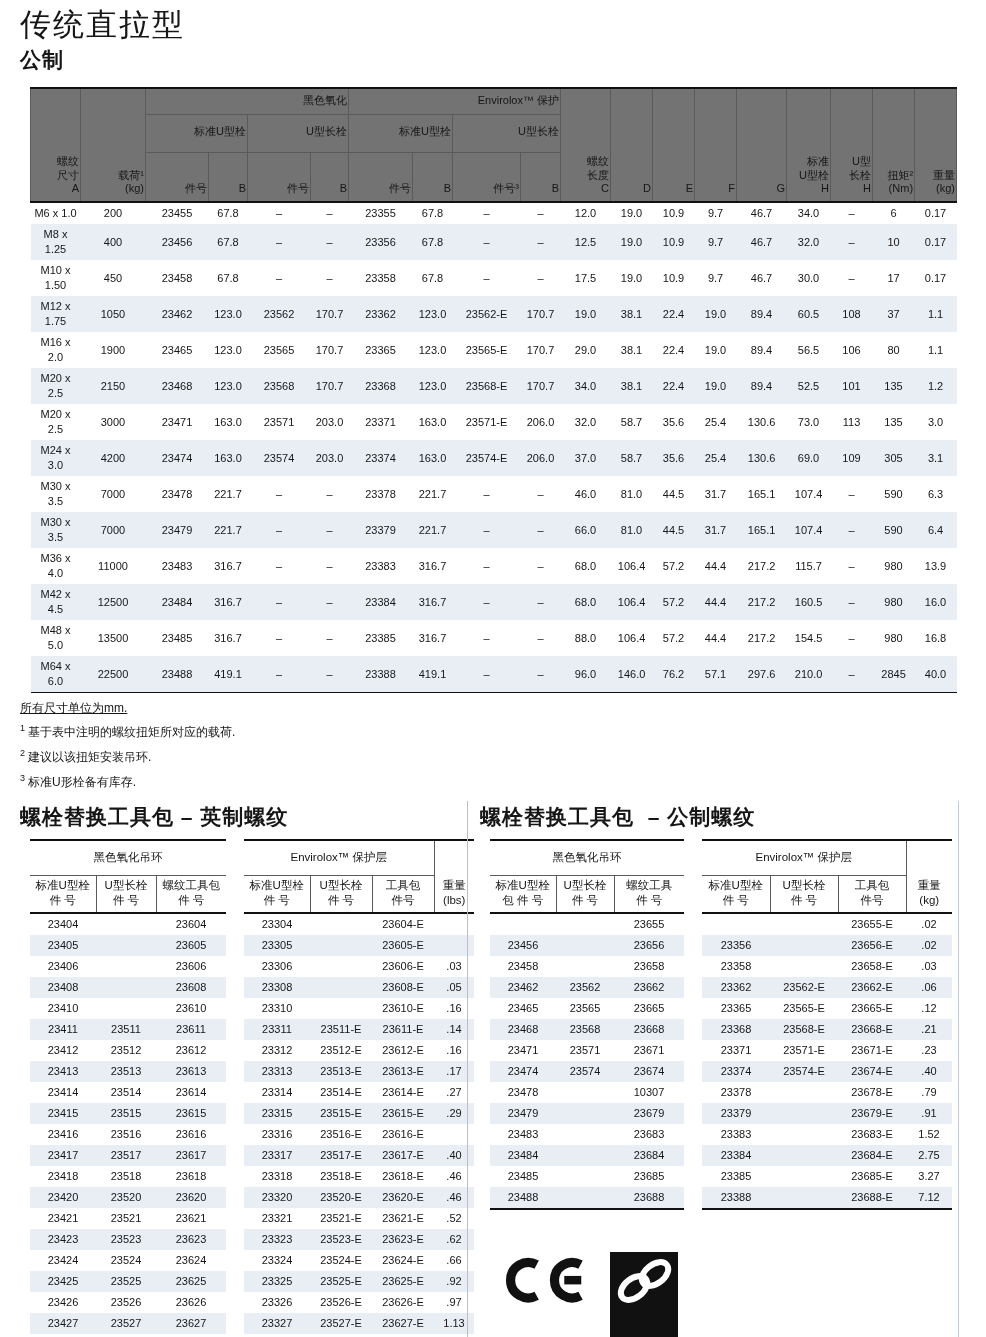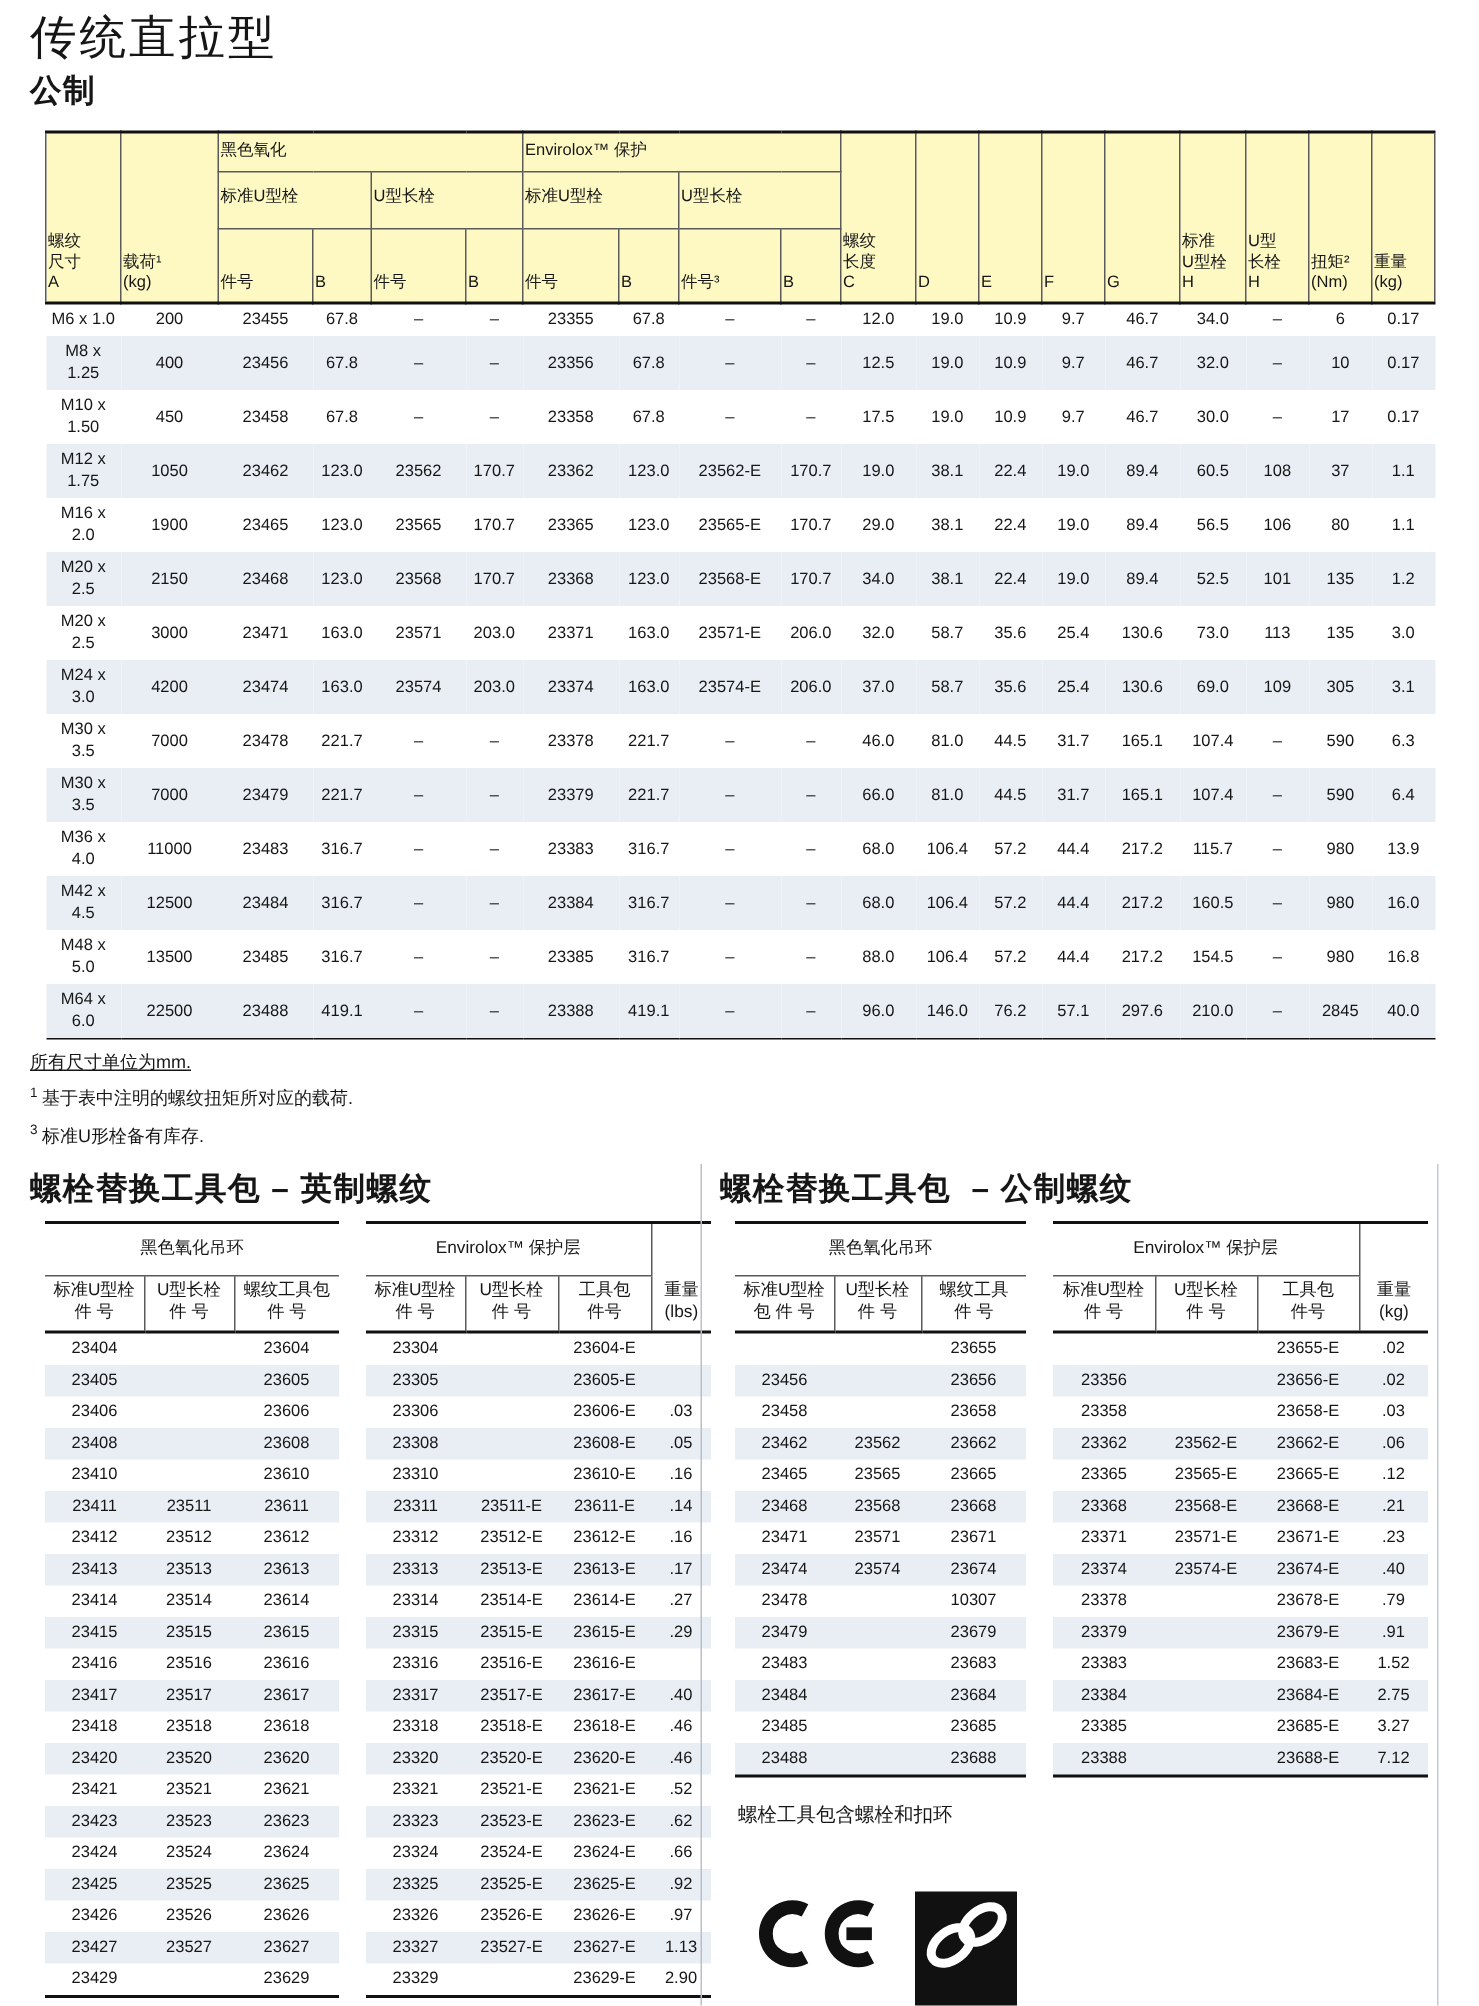--- a/index.html
+++ b/index.html
@@ -13,22 +13,22 @@
   .page-subtitle { font-size: 21px; font-weight: bold; margin: 4px 0 0 20px; letter-spacing: 1px; }
 
   
   table.main {
     border-collapse: collapse; table-layout: fixed;
     width: 926px; margin: 13px 0 0 30px;
     border-bottom: 1px solid #111;
   }
   table.main thead { border-top: 2px solid #111; border-bottom: 2px solid #111; }
   table.main th {
-    background: #fef9c3; font-weight: normal; font-size: 11px;
-    text-align: left; vertical-align: bottom;
+    background: #737373; font-weight: normal; font-size: 11px;
+    text-align: right; vertical-align: bottom;
     white-space: pre-line; line-height: 1.25;
     padding: 2px 1px 5px; border-left: 1px solid #5a5a5a; border-right: 1px solid #5a5a5a;
   }
   table.main tr.r1 { height: 26px; }
   table.main tr.r2 { height: 38px; }
   table.main tr.r3 { height: 50px; }
   table.main th.grp { vertical-align: middle; border-bottom: 1px solid #5a5a5a; padding-bottom: 2px; }
   table.main tr.r2 th { vertical-align: middle; border-bottom: 1px solid #5a5a5a; }
   table.main tbody td {
     font-size: 11px; text-align: center; padding: 3px 1px; line-height: 15px; border: none;
@@ -433,20 +433,21 @@
         <td>–</td>
         <td>2845</td>
         <td>40.0</td>
       </tr>
     </tbody>
 </table>
 
 <div class="notes">
   <div class="units">所有尺寸单位为mm.</div>
   <div class="fn"><sup>1</sup><span>基于表中注明的螺纹扭矩所对应的载荷.</span></div>
+  <div class="fn"><sup>2</sup><span>建议以该扭矩安装吊环.</span></div>
   <div class="fn"><sup>3</sup><span>标准U形栓备有库存.</span></div>
 </div>
 
 <div class="kits">
 
   <div class="kit-left">
     <div class="kit-heading">螺栓替换工具包 – 英制螺纹</div>
     <div class="kit-tables">
       <table class="kit" style="width:196px">
         <colgroup>
@@ -928,21 +929,20 @@
             <tr>
               <td>23388</td>
               <td></td>
               <td>23688-E</td>
               <td>7.12</td>
             </tr>
           </tbody>
       </table>
     </div>
 
-    <div class="kit-note">螺栓工具包含螺栓和扣环</div>
 
     <div class="logos">
       <div class="ce-box">
         <svg width="92" height="62" viewBox="0 0 130 86">
           <path d="M 49 17 A 25 25 0 1 0 49 61" fill="none" stroke="#111" stroke-width="13"></path>
           <path d="M 111 17 A 25 25 0 1 0 111 61" fill="none" stroke="#111" stroke-width="13"></path>
           <rect x="88" y="33" width="24" height="12" fill="#111"></rect>
         </svg>
         
       </div>

